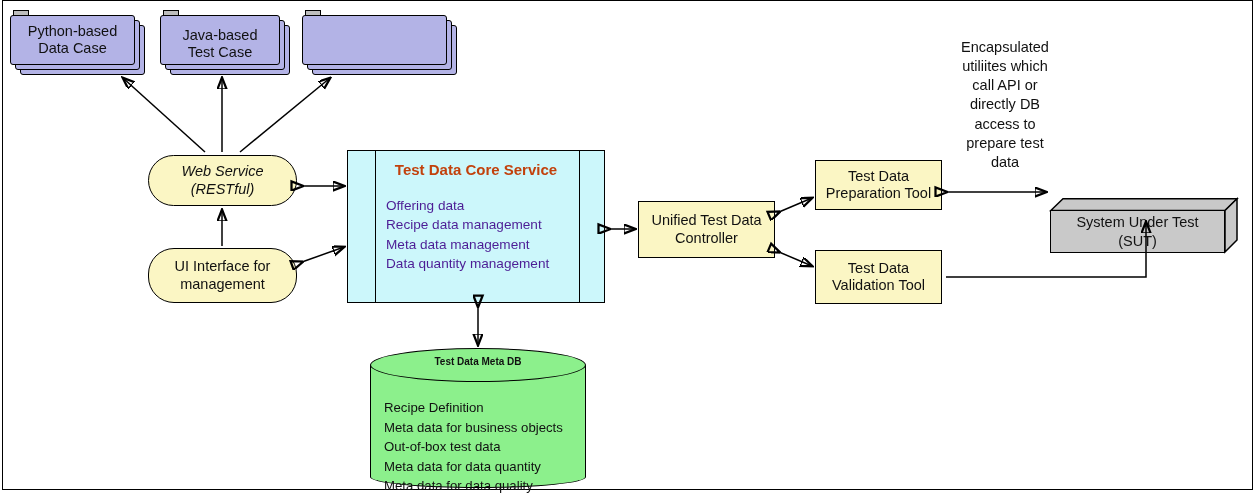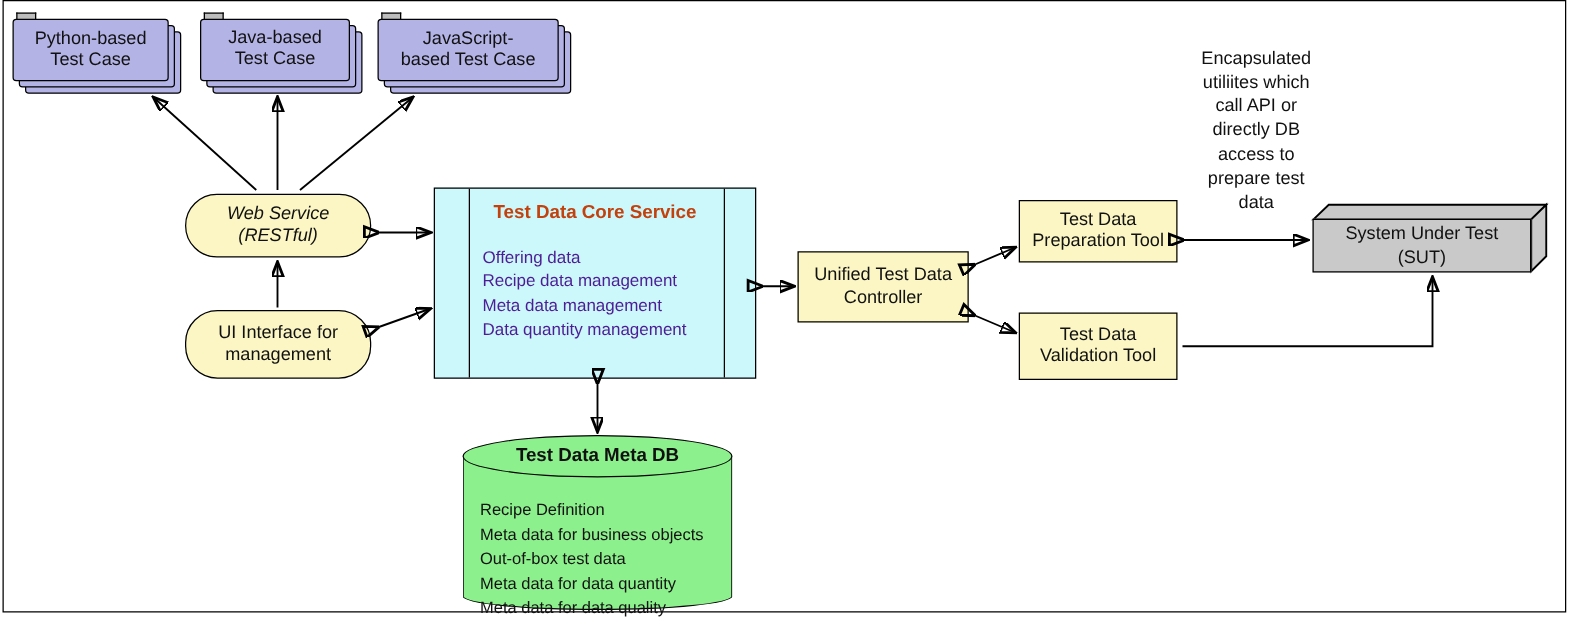--- a/index.html
+++ b/index.html
@@ -112,29 +112,29 @@
   .cylinder .top{
     position:absolute;left:0;right:0;top:0;
     height:34px;
     background:#8cf08c;
     border:1.6px solid #000;
     border-radius:50%/50%;
     box-sizing:border-box;
   }
   .cylinder .title{
     position:absolute;left:0;right:0;top:8px;
-    text-align:center;font-weight:bold;font-size:15px;color:#111;
+    text-align:center;font-weight:bold;font-size:10px;color:#111;
   }
   .cylinder .items{
     position:absolute;left:14px;top:50px;
     font-size:13.2px;color:#111;line-height:1.48;
   }
 
   
-  .node3d{position:absolute;}
+  .node3d{position:absolute;margin-top:35px;}
   .node3d .front{
     position:absolute;left:0;bottom:0;
     background:#c9c9c9;
     border:1.6px solid #000;
     box-sizing:border-box;
     display:flex;align-items:center;justify-content:center;
     text-align:center;font-size:14.5px;color:#111;line-height:1.25;
     white-space:pre-line;
   }
   .node3d .skew{
@@ -162,39 +162,37 @@
 <div id="canvas">
 
   <div id="frame"></div>
 
   <div class="cardstack" style="left:10px;top:15px;width:140px;height:60px;">
     <div class="tab"></div>
     <div class="sheet s3" style="width:125px;height:50px;"></div>
     <div class="sheet s2" style="width:125px;height:50px;"></div>
     <div class="sheet s1" style="width:125px;height:50px;"></div>
     <div class="lbl" style="width:125px;height:50px;">Python-based
-Test Case</div>
+Data Case</div>
   </div>
 
   <div class="cardstack" style="left:160px;top:15px;width:140px;height:60px;">
     <div class="tab"></div>
     <div class="sheet s3" style="width:120px;height:50px;"></div>
     <div class="sheet s2" style="width:120px;height:50px;"></div>
     <div class="sheet s1" style="width:120px;height:50px;"></div>
-    <div class="lbl" style="width:120px;height:48px;">Java-based
+    <div class="lbl" style="width:120px;height:58px;">Java-based
 Test Case</div>
   </div>
 
   <div class="cardstack" style="left:302px;top:15px;width:160px;height:60px;">
     <div class="tab"></div>
     <div class="sheet s3" style="width:145px;height:50px;"></div>
     <div class="sheet s2" style="width:145px;height:50px;"></div>
     <div class="sheet s1" style="width:145px;height:50px;"></div>
-    <div class="lbl" style="width:145px;height:50px;">JavaScript-
-based Test Case</div>
   </div>
 
   <div class="node roundbox" style="left:148px;top:155px;width:149px;height:51px;font-style:italic;">Web Service
 (RESTful)</div>
 
   <div class="node roundbox" style="left:148px;top:248px;width:149px;height:55px;">UI Interface for
 management</div>
 
   <div class="node subsystem" style="left:347px;top:150px;width:258px;height:153px;">
     <div class="divider" style="left:27px;"></div>

